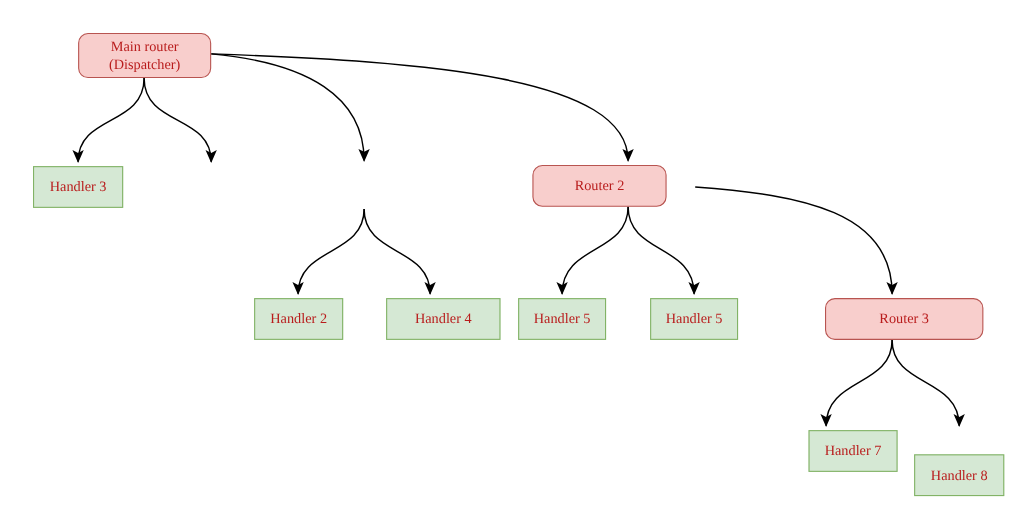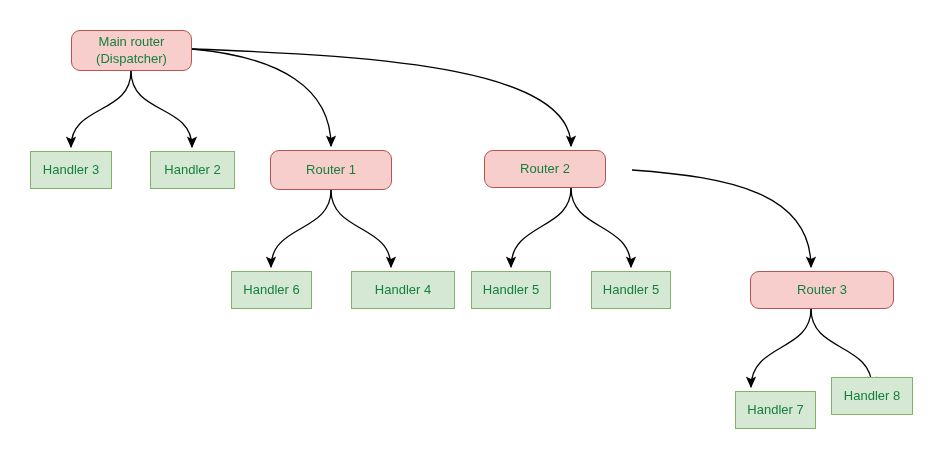--- a/index.html
+++ b/index.html
@@ -34,22 +34,23 @@
   }
   .node {
     position: absolute;
     box-sizing: border-box;
     display: flex;
     align-items: center;
     justify-content: center;
     text-align: center;
     font-size: 13px;
     line-height: 1.3;
-    color: #15803d;
+    color: #b91c1c;
     white-space: pre-line;
+    font-family: Liberation Serif, serif;
   }
   .node.router {
     background: var(--router-fill);
     border: 1px solid var(--router-border);
     border-radius: 9px;
   }
   .node.handler {
     background: var(--handler-fill);
     border: 1px solid var(--handler-border);
   }
@@ -76,33 +77,31 @@
     <path class="edge" d="M 632 170 C 730 177, 811 193, 811 267" marker-end="url(#arrow)"></path>
     <path class="edge" d="M 811 309 C 811 352, 751 343, 751 387" marker-end="url(#arrow)"></path>
     <path class="edge" d="M 811 309 C 811 352, 872 343, 872 387" marker-end="url(#arrow)"></path>
   </svg>
 
   <div class="node router" style="left:71px; top:30px; width:121px; height:41px;">Main router
 (Dispatcher)</div>
 
   <div class="node handler" style="left:30px; top:151px; width:82px; height:38px;">Handler 3</div>
 
-  <div class="node handler" style="left:150px; top:151px; width:85px; height:38px;">Handler 2</div>
 
-  <div class="node router" style="left:270px; top:150px; width:122px; height:40px;">Router 1</div>
 
   <div class="node router" style="left:484px; top:150px; width:122px; height:38px;">Router 2</div>
 
-  <div class="node handler" style="left:231px; top:271px; width:81px; height:38px;">Handler 6</div>
+  <div class="node handler" style="left:231px; top:271px; width:81px; height:38px;">Handler 2</div>
 
   <div class="node handler" style="left:351px; top:271px; width:104px; height:38px;">Handler 4</div>
 
   <div class="node handler" style="left:471px; top:271px; width:80px; height:38px;">Handler 5</div>
 
   <div class="node handler" style="left:591px; top:271px; width:80px; height:38px;">Handler 5</div>
 
   <div class="node router" style="left:750px; top:271px; width:144px; height:38px;">Router 3</div>
 
   <div class="node handler" style="left:711px; top:391px; width:81px; height:38px;margin-left:24px;">Handler 7</div>
 
-  <div class="node handler" style="left:831px; top:377px; width:82px; height:38px;">Handler 8</div>
+  <div class="node handler" style="left:831px; top:413px; width:82px; height:38px;">Handler 8</div>
 
 </div>
 
 </body></html>

